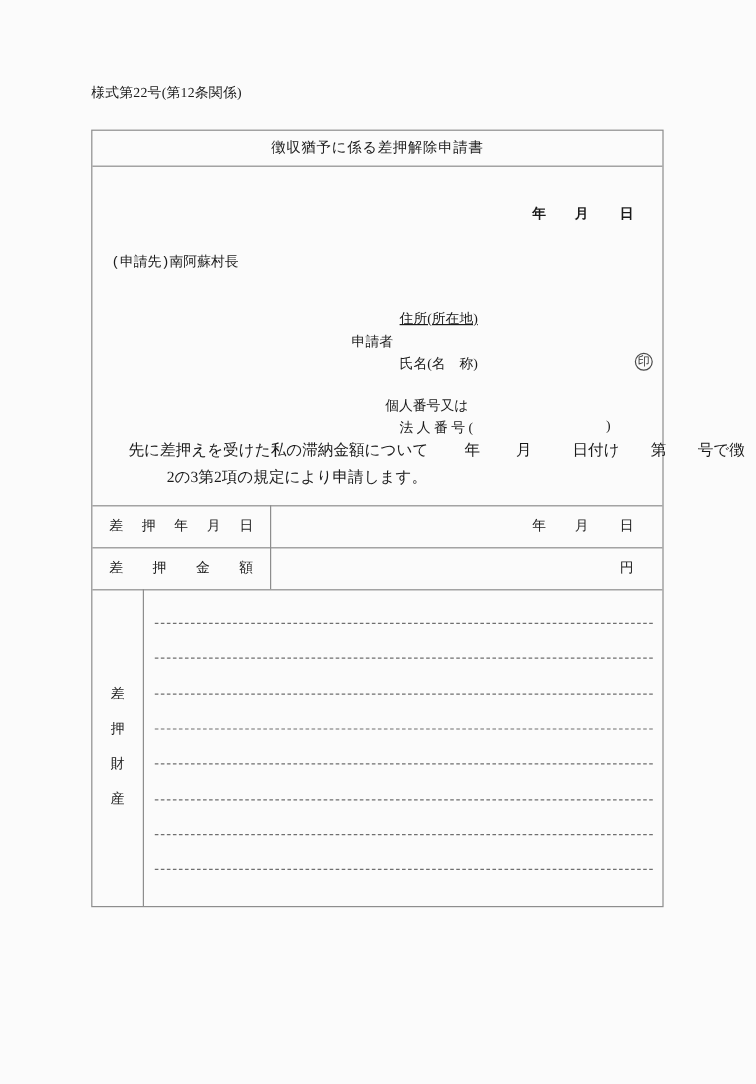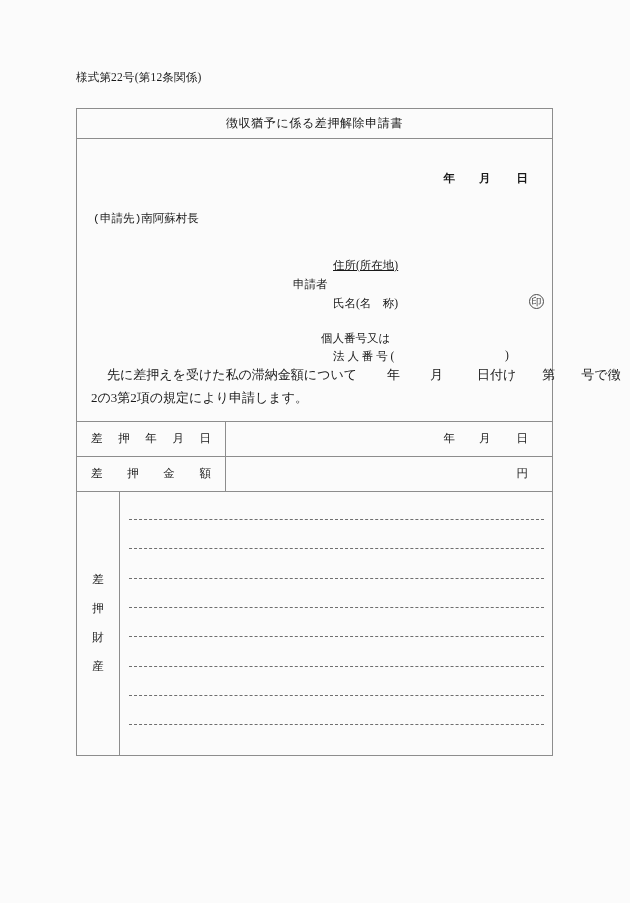--- a/index.html
+++ b/index.html
@@ -164,21 +164,21 @@
   .statement {
     position: absolute;
     left: 14px;
     right: 14px;
     top: 225px;
     font-size: 13px;
     line-height: 23px;
   }
   .statement .l1 { display: block; white-space: nowrap; }
   .statement .l2 { display: block; white-space: nowrap; }
-  .statement .l3 { display: block; white-space: nowrap; }
+  .statement .l3 { display: block; white-space: nowrap; margin-left: 48px; }
   .statement .ind { display: inline-block; width: 16px; }
   .statement .s1 { display: inline-block; width: 30px; }
   .statement .s2 { display: inline-block; width: 30px; }
   .statement .s3 { display: inline-block; width: 34px; }
   .statement .s4 { display: inline-block; width: 26px; }
 
   
   .row-seizure-date {
     position: absolute;
     left: 0;

